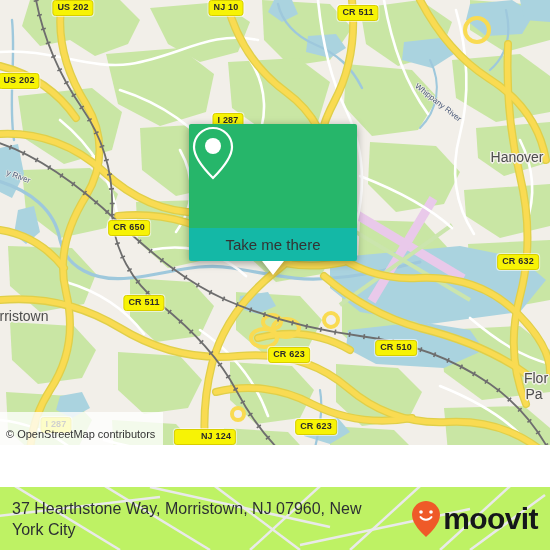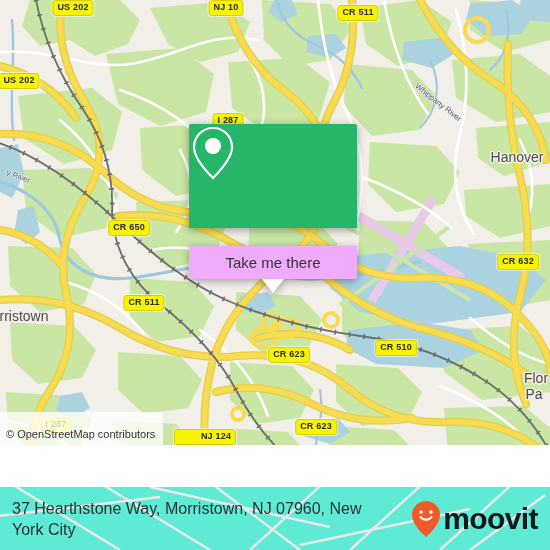--- a/index.html
+++ b/index.html
@@ -62,37 +62,37 @@
   .callout{
     position:absolute;left:189px;top:124px;width:168px;
     filter:drop-shadow(0 2px 4px rgba(0,0,0,.35));
   }
   .callout-head{
     height:104px;background:#26b66a;
     border-radius:2px 2px 0 0;
     display:flex;align-items:center;justify-content:center;
   }
   .callout-foot{
-    height:33px;background:#f0abfc;
+    height:33px;background:#14b8a6;
     border-radius:0 0 2px 2px;
     display:flex;align-items:center;justify-content:center;
-    color:#333333;font-size:15px;margin-top:18px;
+    color:#333333;font-size:15px;
   }
   .callout-tail{
     position:absolute;left:50%;bottom:-14px;
     width:0;height:0;margin-left:-11px;
     border-left:11px solid transparent;
     border-right:11px solid transparent;
     border-top:14px solid #ffffff;
   }
 
   
   .bottombar{
     position:absolute;left:0;top:487px;width:550px;height:63px;
-    background:#5eead4;overflow:hidden;
+    background:#bef264;overflow:hidden;
   }
   .bottombar .bgpattern{position:absolute;left:0;top:0;opacity:1;}
   .addr{
     position:absolute;left:12px;top:11px;width:380px;
     color:#2c2f33;font-size:16px;line-height:21px;
   }
   .logo{
     position:absolute;right:12px;top:50%;transform:translateY(-50%);
     display:flex;align-items:center;gap:2px;
   }

